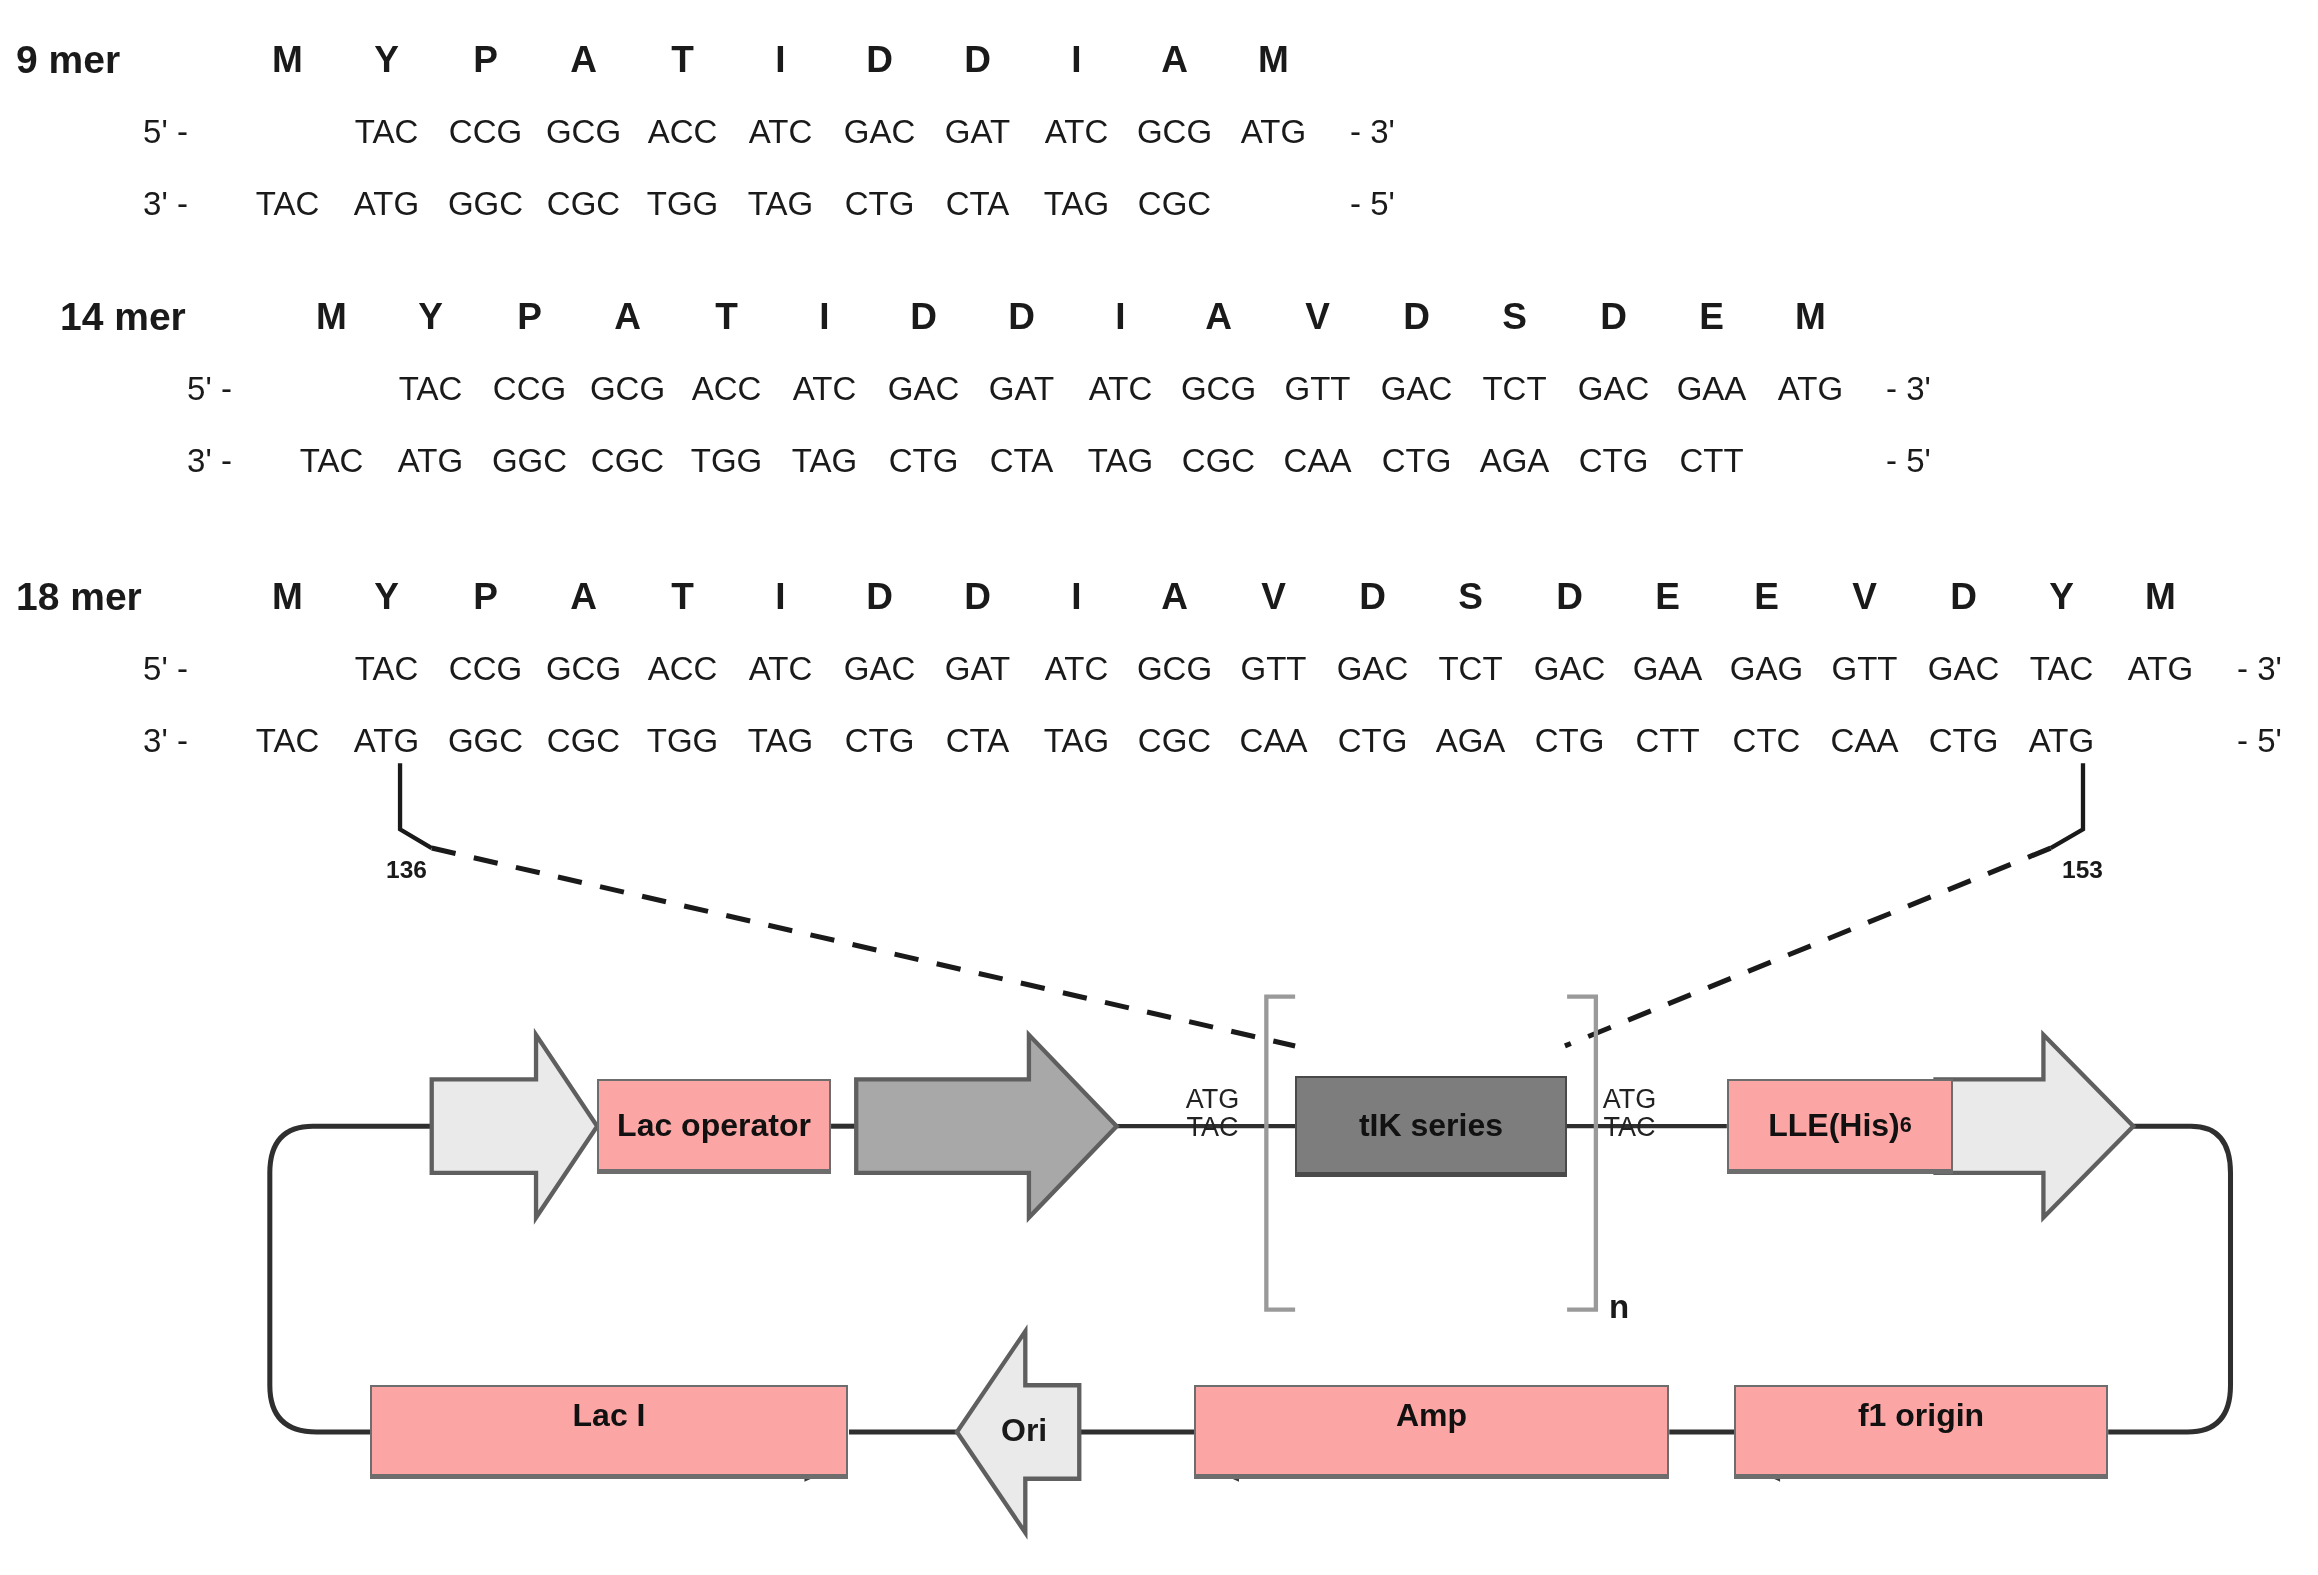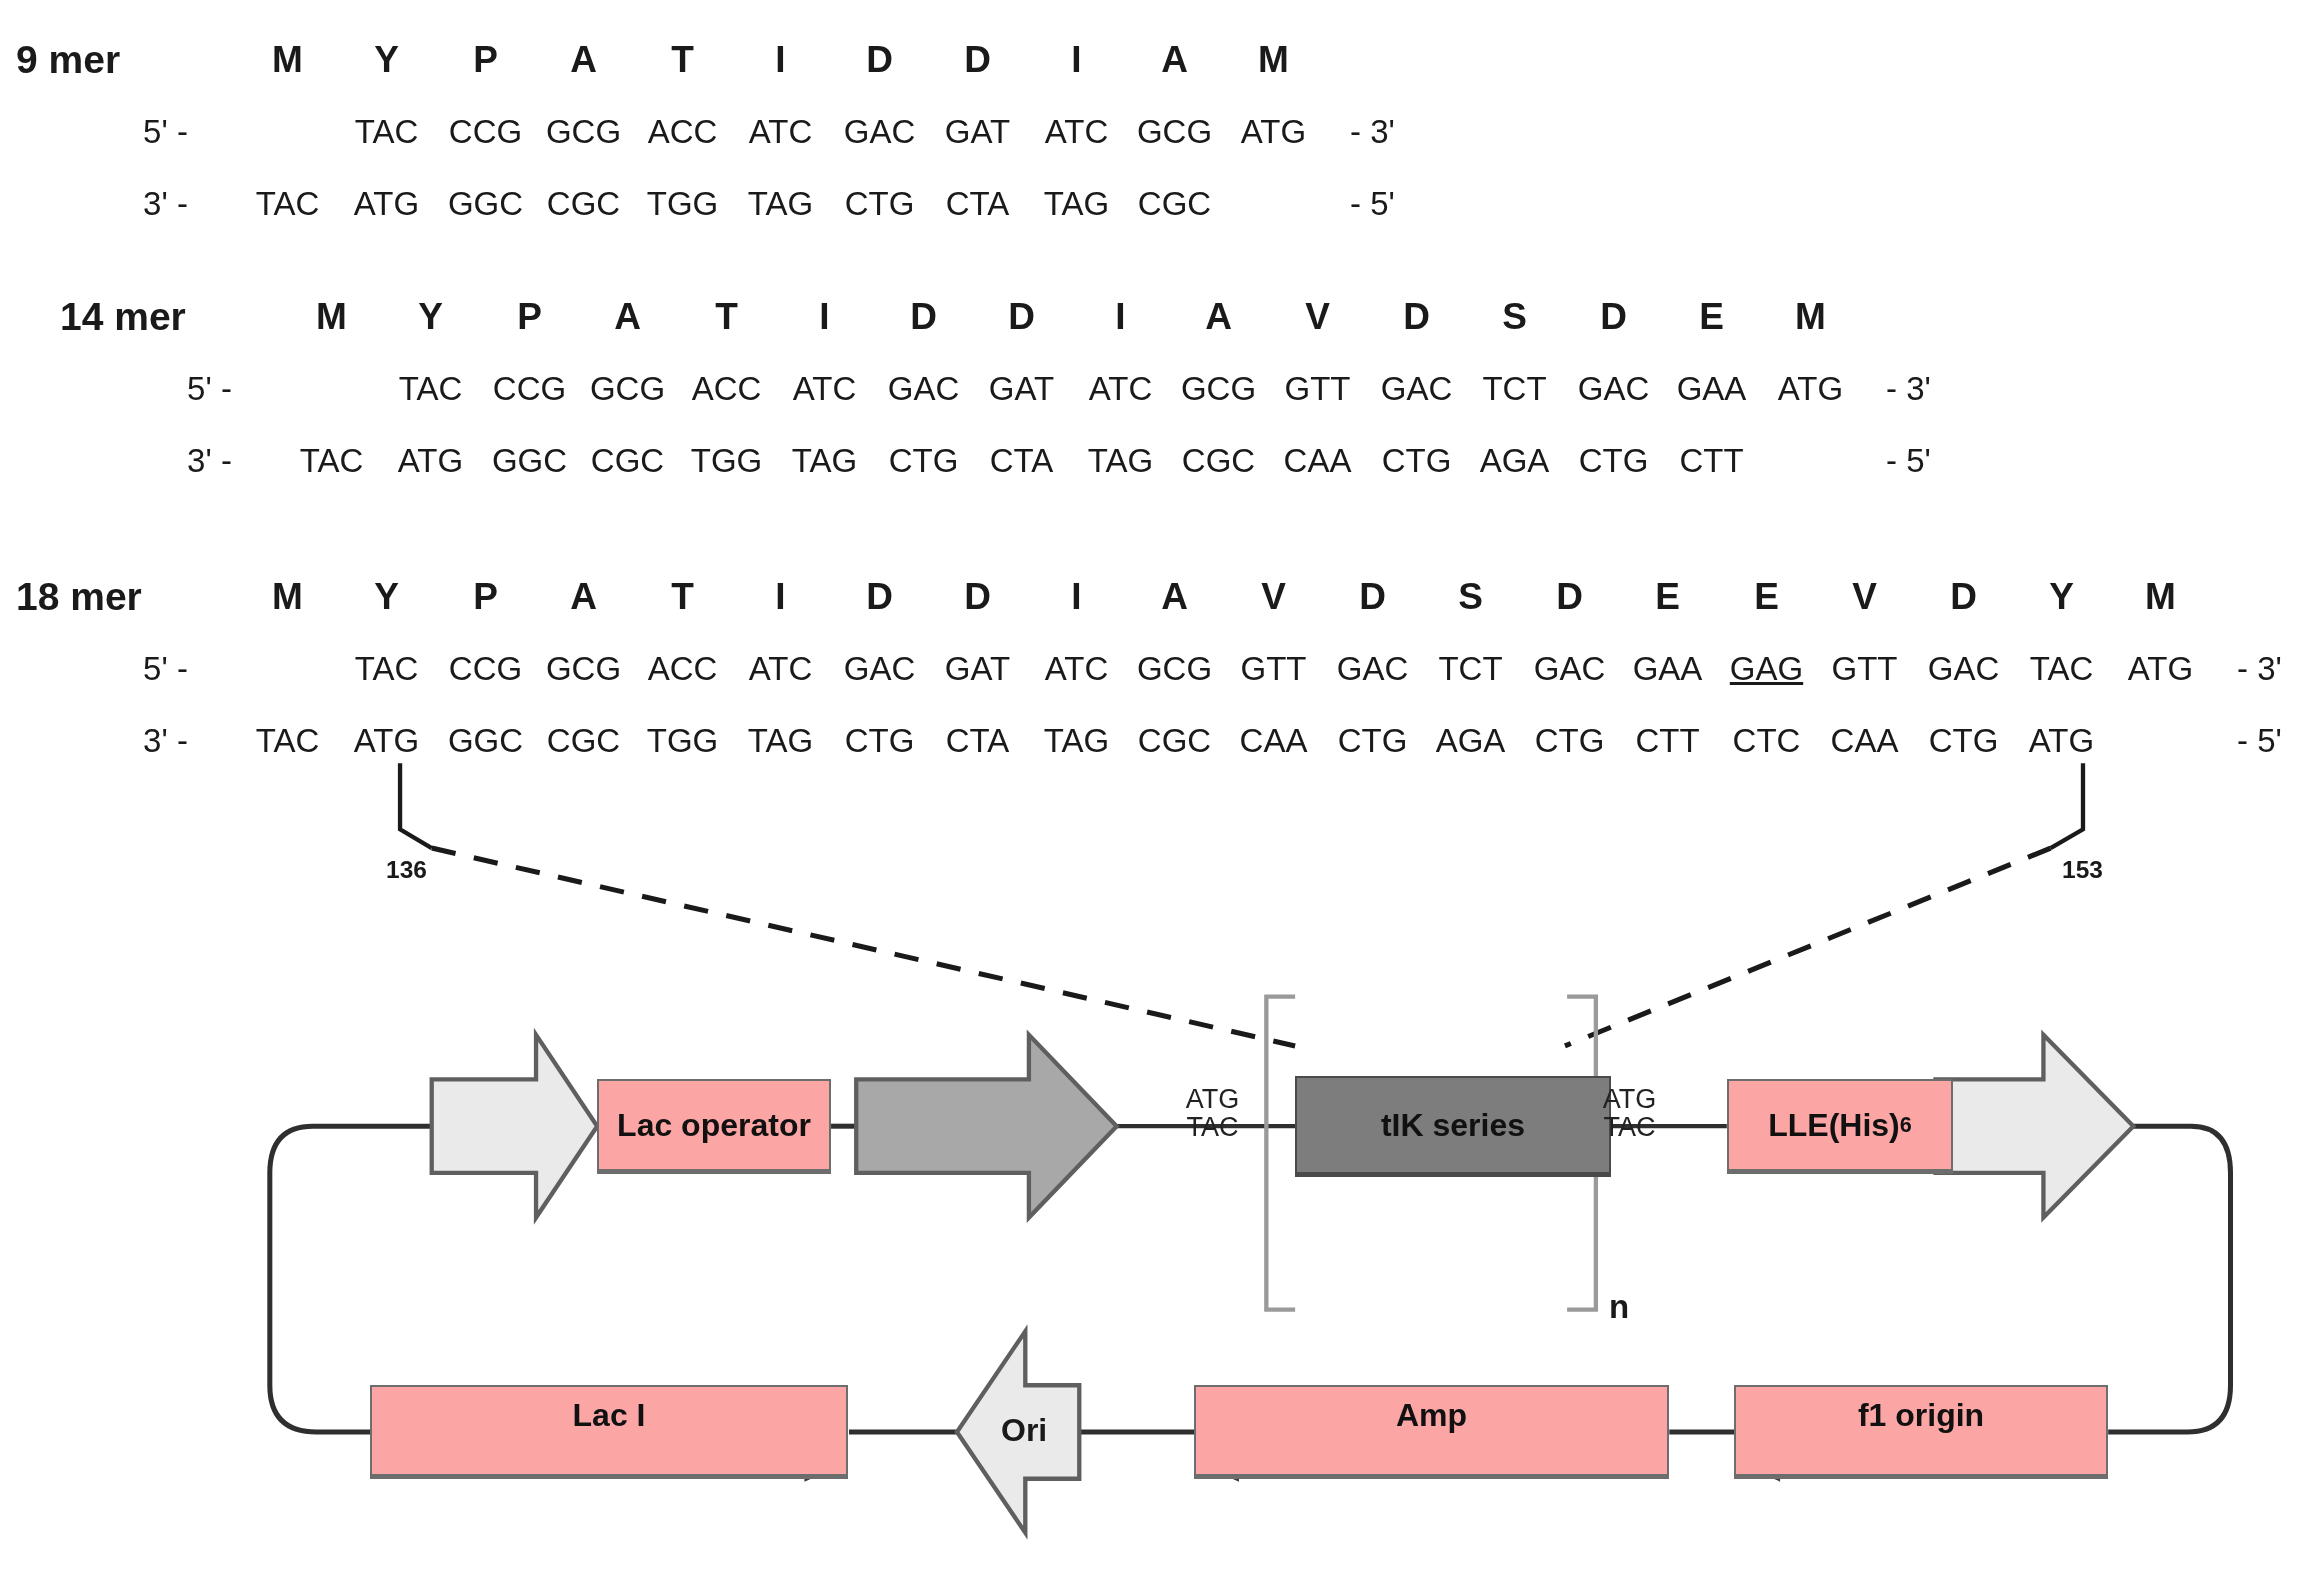--- a/index.html
+++ b/index.html
@@ -247,21 +247,21 @@
       <div class="codon-cell" style="left: 730px;">ATC</div>
       <div class="codon-cell" style="left: 829px;">GAC</div>
       <div class="codon-cell" style="left: 927px;">GAT</div>
       <div class="codon-cell" style="left: 1026px;">ATC</div>
       <div class="codon-cell" style="left: 1124px;">GCG</div>
       <div class="codon-cell" style="left: 1223px;">GTT</div>
       <div class="codon-cell" style="left: 1322px;">GAC</div>
       <div class="codon-cell" style="left: 1420px;">TCT</div>
       <div class="codon-cell" style="left: 1519px;">GAC</div>
       <div class="codon-cell" style="left: 1617px;">GAA</div>
-      <div class="codon-cell" style="left: 1716px; text-decoration: underline;">GAG</div>
+      <div class="codon-cell" style="left: 1716px;">GAG</div>
       <div class="codon-cell" style="left: 1814px;">GTT</div>
       <div class="codon-cell" style="left: 1913px;">GAC</div>
       <div class="codon-cell" style="left: 2011px;">TAC</div>
       <div class="codon-cell" style="left: 2110px;">ATG</div>
       <div class="end-tag" style="left: 2209px;">- 3'</div>
     </div>
     <div class="seq-row">
       <div class="end-tag" style="left: 115px;">3' -</div>
       <div class="codon-cell" style="left: 237px;">TAC</div>
       <div class="codon-cell" style="left: 336px;">ATG</div>
@@ -343,21 +343,21 @@
     </g>
   </svg>
 
   <div class="gbox" style="left:597px;top:122px;width:234px;height:95px;">Lac operator</div>
 
   <div class="atg-pair" style="left:1155px;top:128px;width:115px;">
     <div>ATG</div>
     <div>TAC</div>
   </div>
 
-  <div class="gbox dark" style="left:1295px;top:119px;width:316px;height:101px;">tIK series</div>
+  <div class="gbox dark" style="left:1295px;top:119px;width:272px;height:101px;">tIK series</div>
 
   <div class="atg-pair" style="left:1572px;top:128px;width:115px;">
     <div>ATG</div>
     <div>TAC</div>
   </div>
 
   <div class="nlabel" style="left:1609px;top:331px;">n</div>
 
   <div class="gbox" style="left:1727px;top:122px;width:226px;height:95px;">
     <span>LLE(His)</span>

